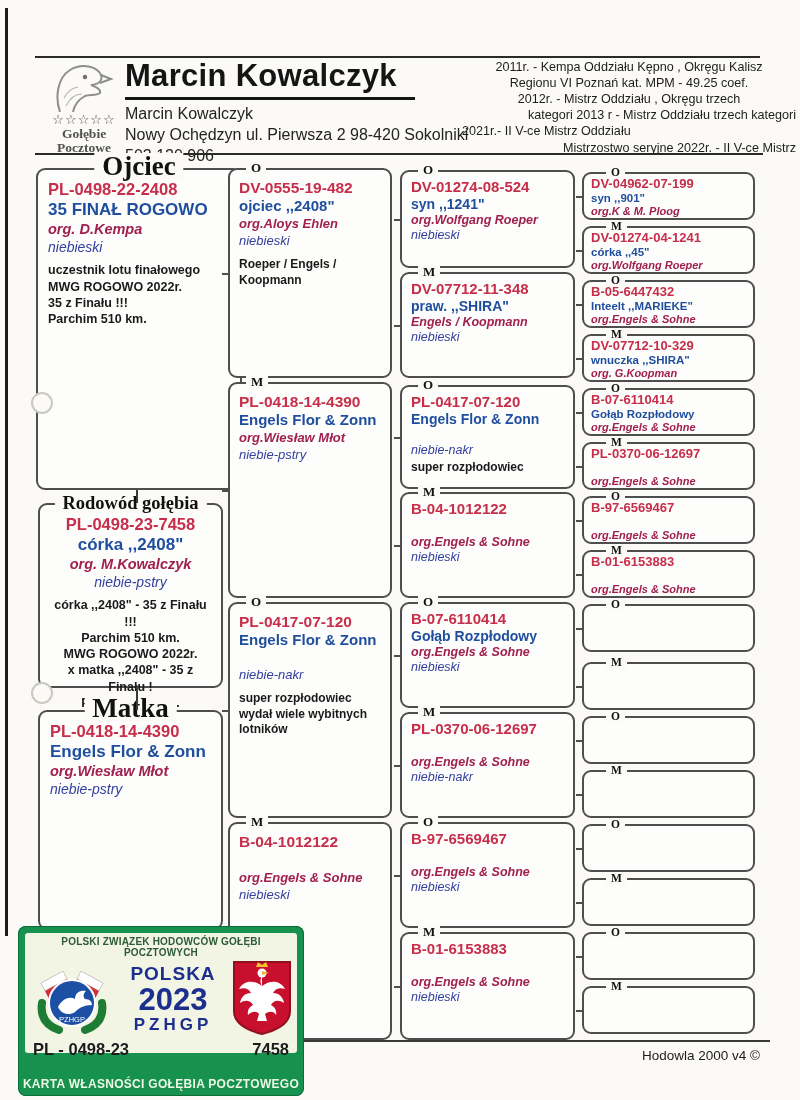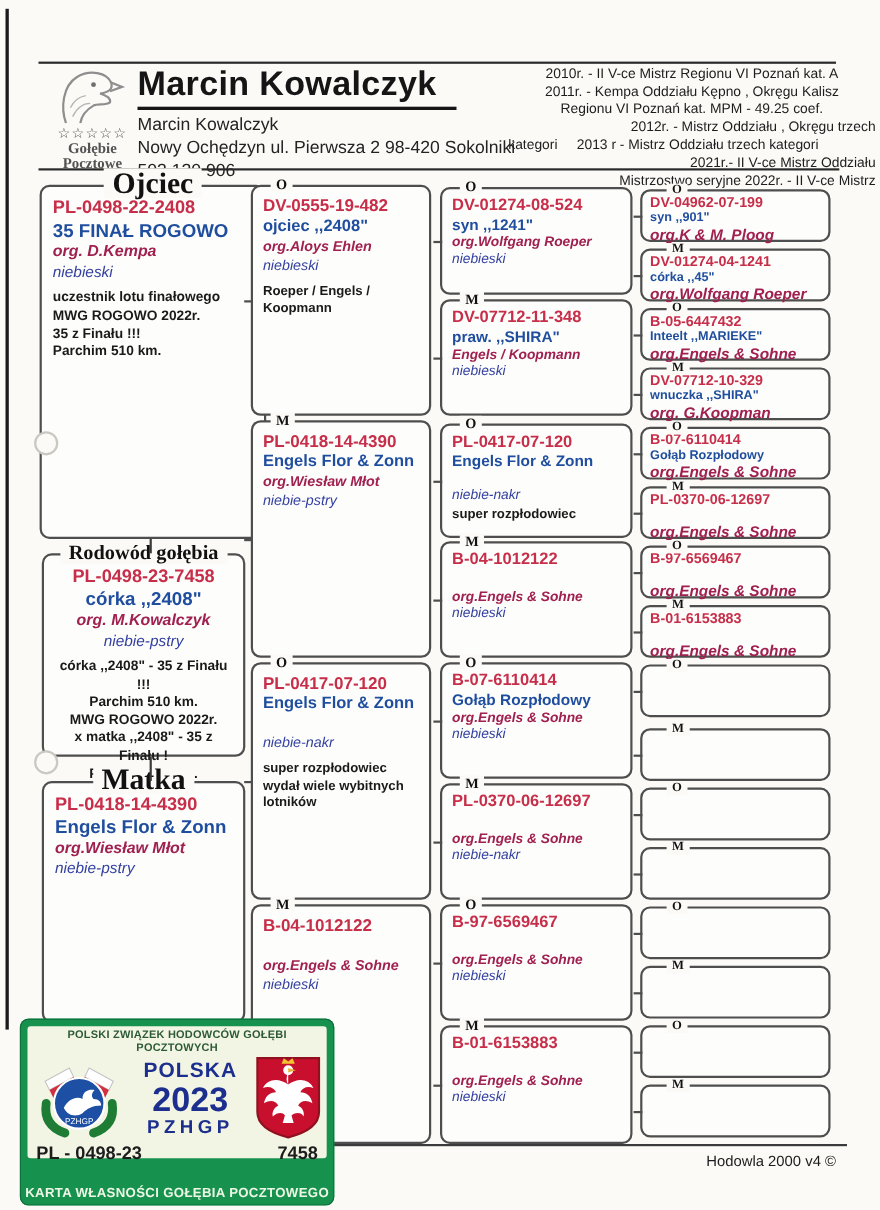--- a/index.html
+++ b/index.html
@@ -57,21 +57,21 @@
   .mid .notes.first,.g3 .notes.first{margin-top:7px;}
   .g3{padding:6px 9px;}
   .g3 .ring{font-size:15px;line-height:1.2;}
   .g3 .bname{font-size:14px;line-height:1.2;}
   .g3 .org,.g3 .bcolor{font-size:12.5px;line-height:1.25;}
   .g3 .notes.first{margin-top:1px;}
 
   .g4{padding:3px 7px;}
   .g4 .ring{font-size:13px;line-height:1.15;}
   .g4 .bname{font-size:11.5px;line-height:1.15;}
-  .g4 .org{font-size:14px;line-height:1.15;}
+  .g4 .org{font-size:11px;line-height:1.15;}
 
   .vline{position:absolute;width:2px;background:#3a3a3a;left:136px;}
   .hole{position:absolute;width:18px;height:18px;border-radius:50%;background:#fbfaf7;border:2px solid #c9c9c2;z-index:4;}
 
   
   .stamp{position:absolute;left:18px;top:926px;width:286px;height:170px;background:#16924e;border-radius:8px;z-index:6;
     box-shadow:inset 0 0 0 1px #0d6b38;}
   .stamp-inner{position:absolute;left:7px;right:7px;top:7px;height:120px;background:#f3f5e4;border-radius:3px;}
   .assoc{font-size:10px;font-weight:bold;color:#2c5a36;text-align:center;letter-spacing:.2px;padding-top:3px;}
   .emblem-row{display:flex;align-items:center;justify-content:space-between;height:80px;padding:0 4px;}
@@ -106,21 +106,20 @@
     <div class="logo-text">Pocztowe</div>
   </div>
 
   <div class="page-title">Marcin Kowalczyk</div>
   <div class="owner-block" id="owner-block">
       <div>Marcin Kowalczyk</div>
       <div>Nowy Ochędzyn  ul. Pierwsza 2  98-420 Sokolniki</div>
       <div>503 120 906</div>
     </div>
   <div class="ach-block" id="ach-block">
-      <div class="ach-line">2010r. - II V-ce Mistrz Regionu VI Poznań kat. A</div>
       <div class="ach-line">2011r. - Kempa Oddziału Kępno , Okręgu Kalisz</div>
       <div class="ach-line">Regionu VI Poznań kat. MPM - 49.25 coef.</div>
       <div class="ach-line">2012r. - Mistrz Oddziału , Okręgu trzech</div>
       <div class="ach-line">kategori     2013 r - Mistrz Oddziału trzech kategori</div>
       <div class="ach-line">2021r.- II V-ce Mistrz Oddziału</div>
       <div class="ach-line">Mistrzostwo seryjne 2022r. - II V-ce Mistrz</div>
     </div>
 
   <div class="rule" style="left:35px;top:153px;width:728px;"></div>
 

